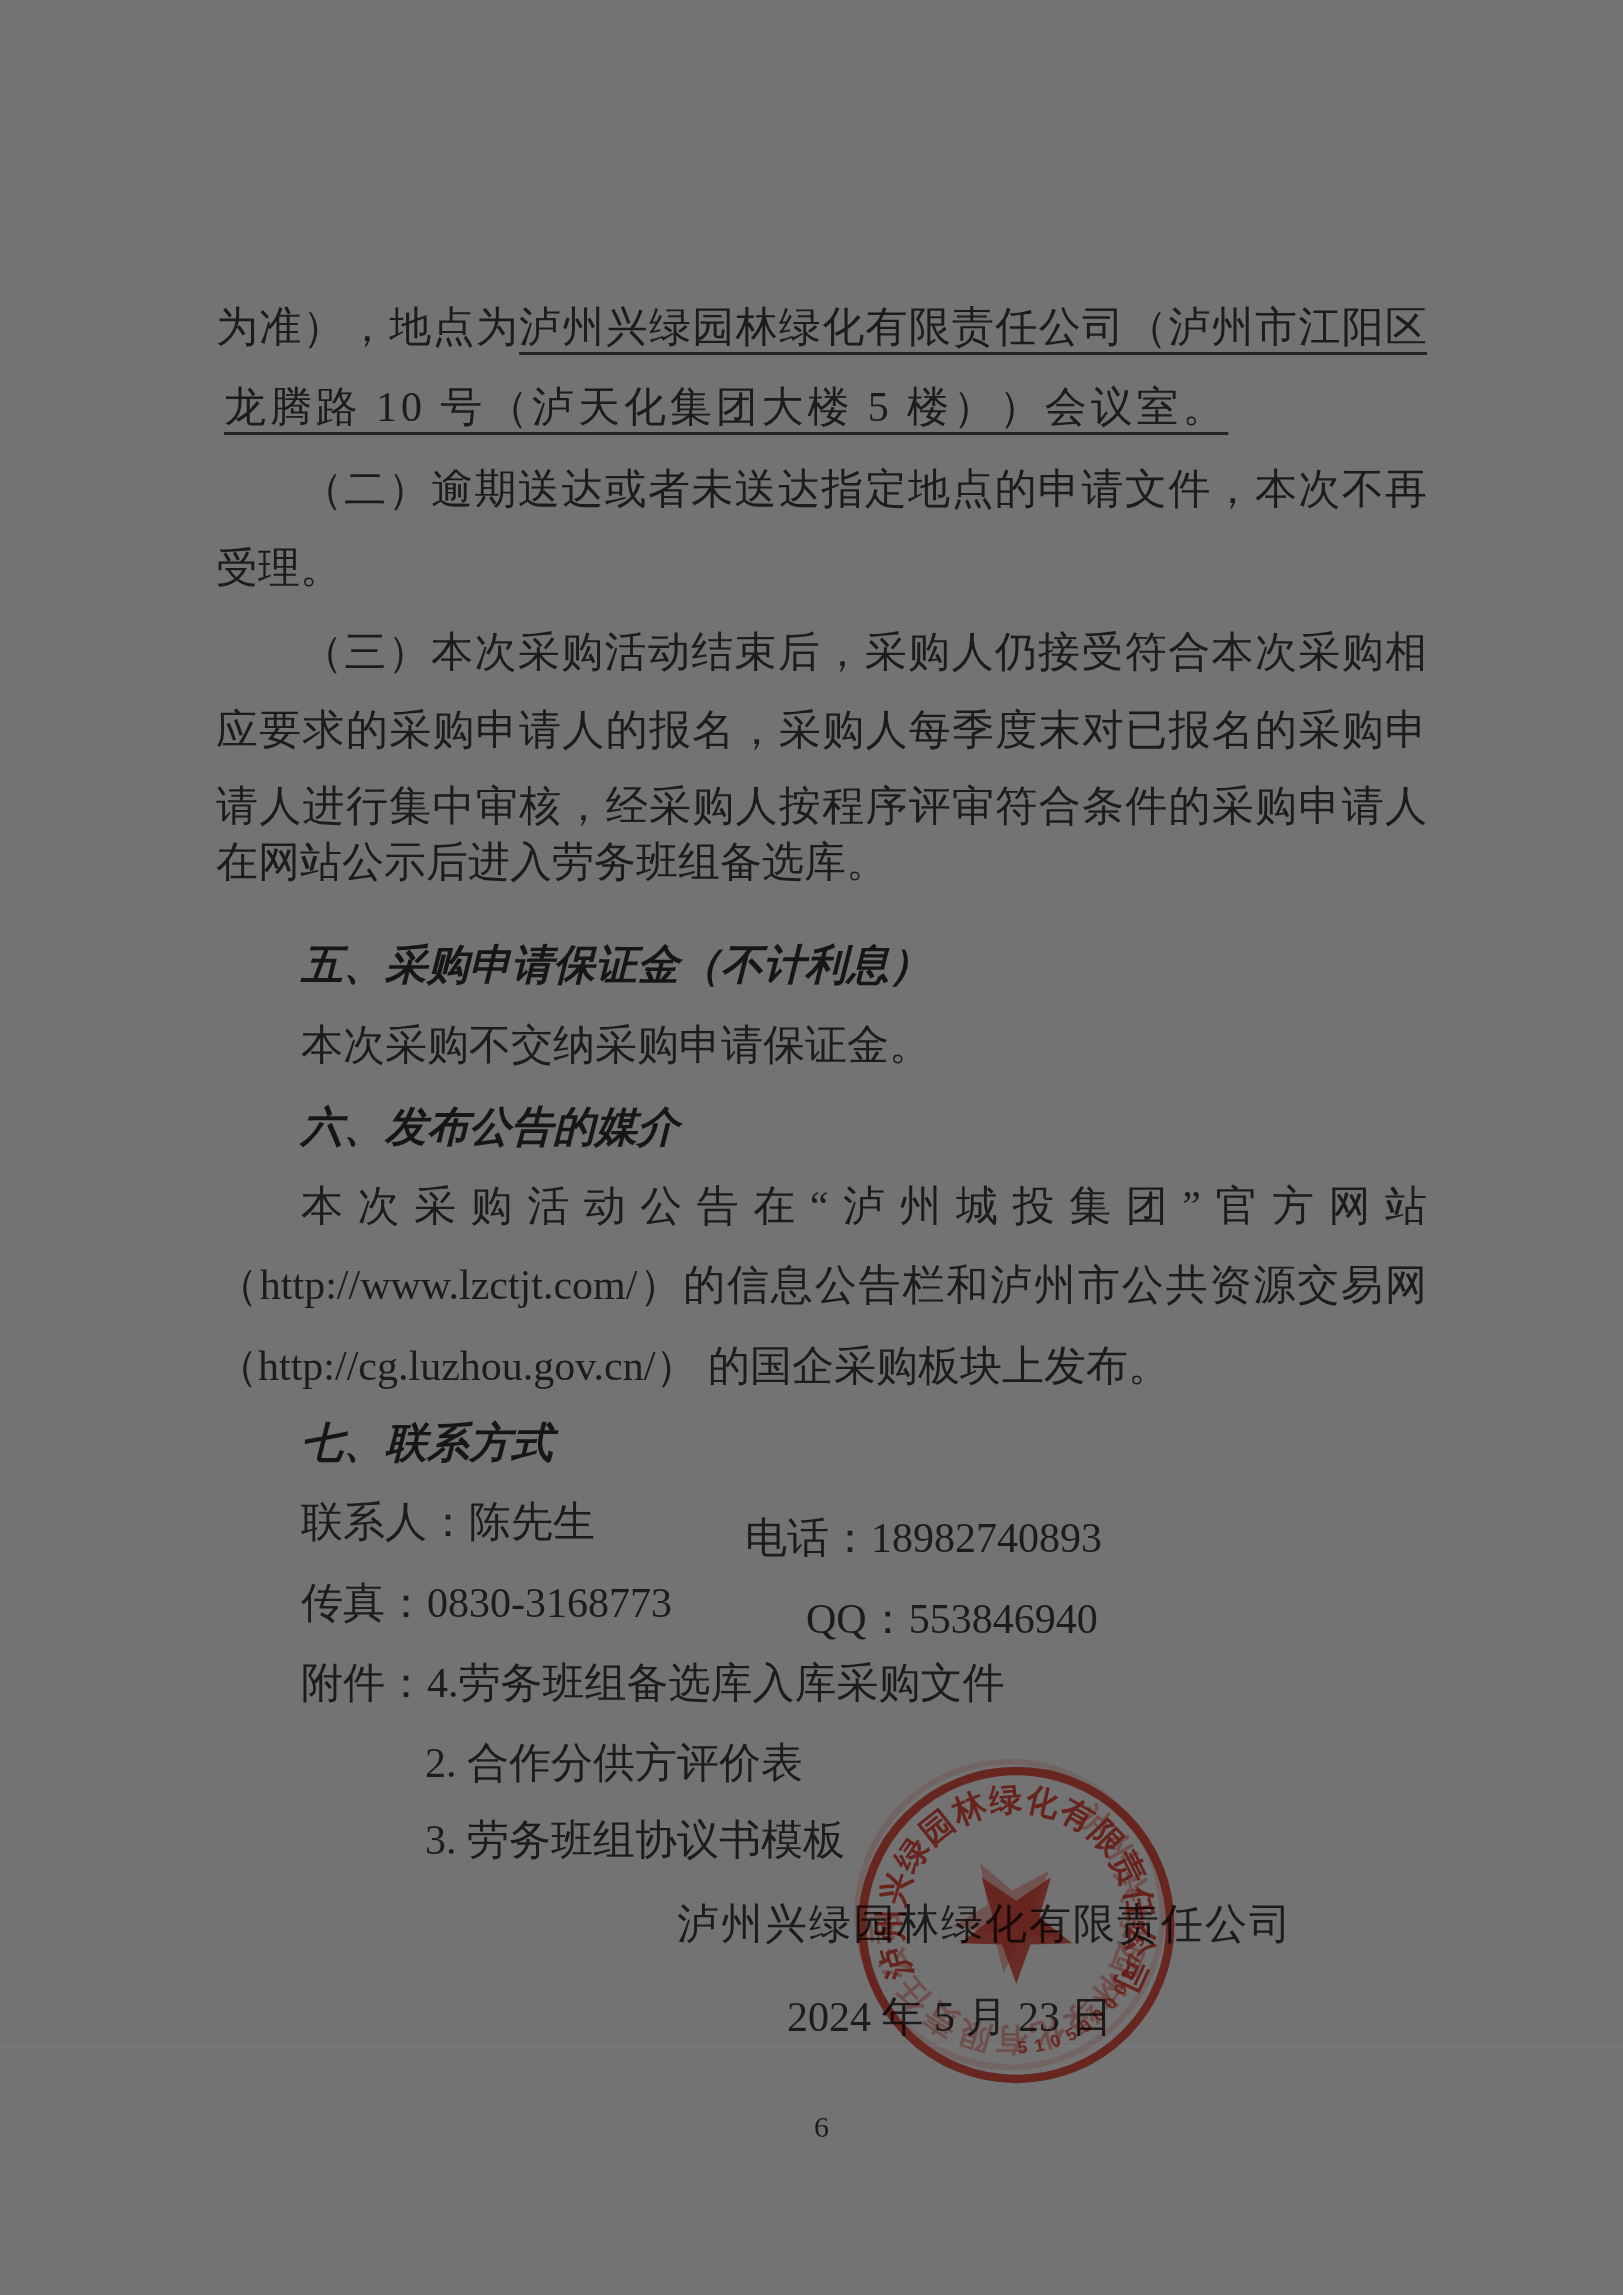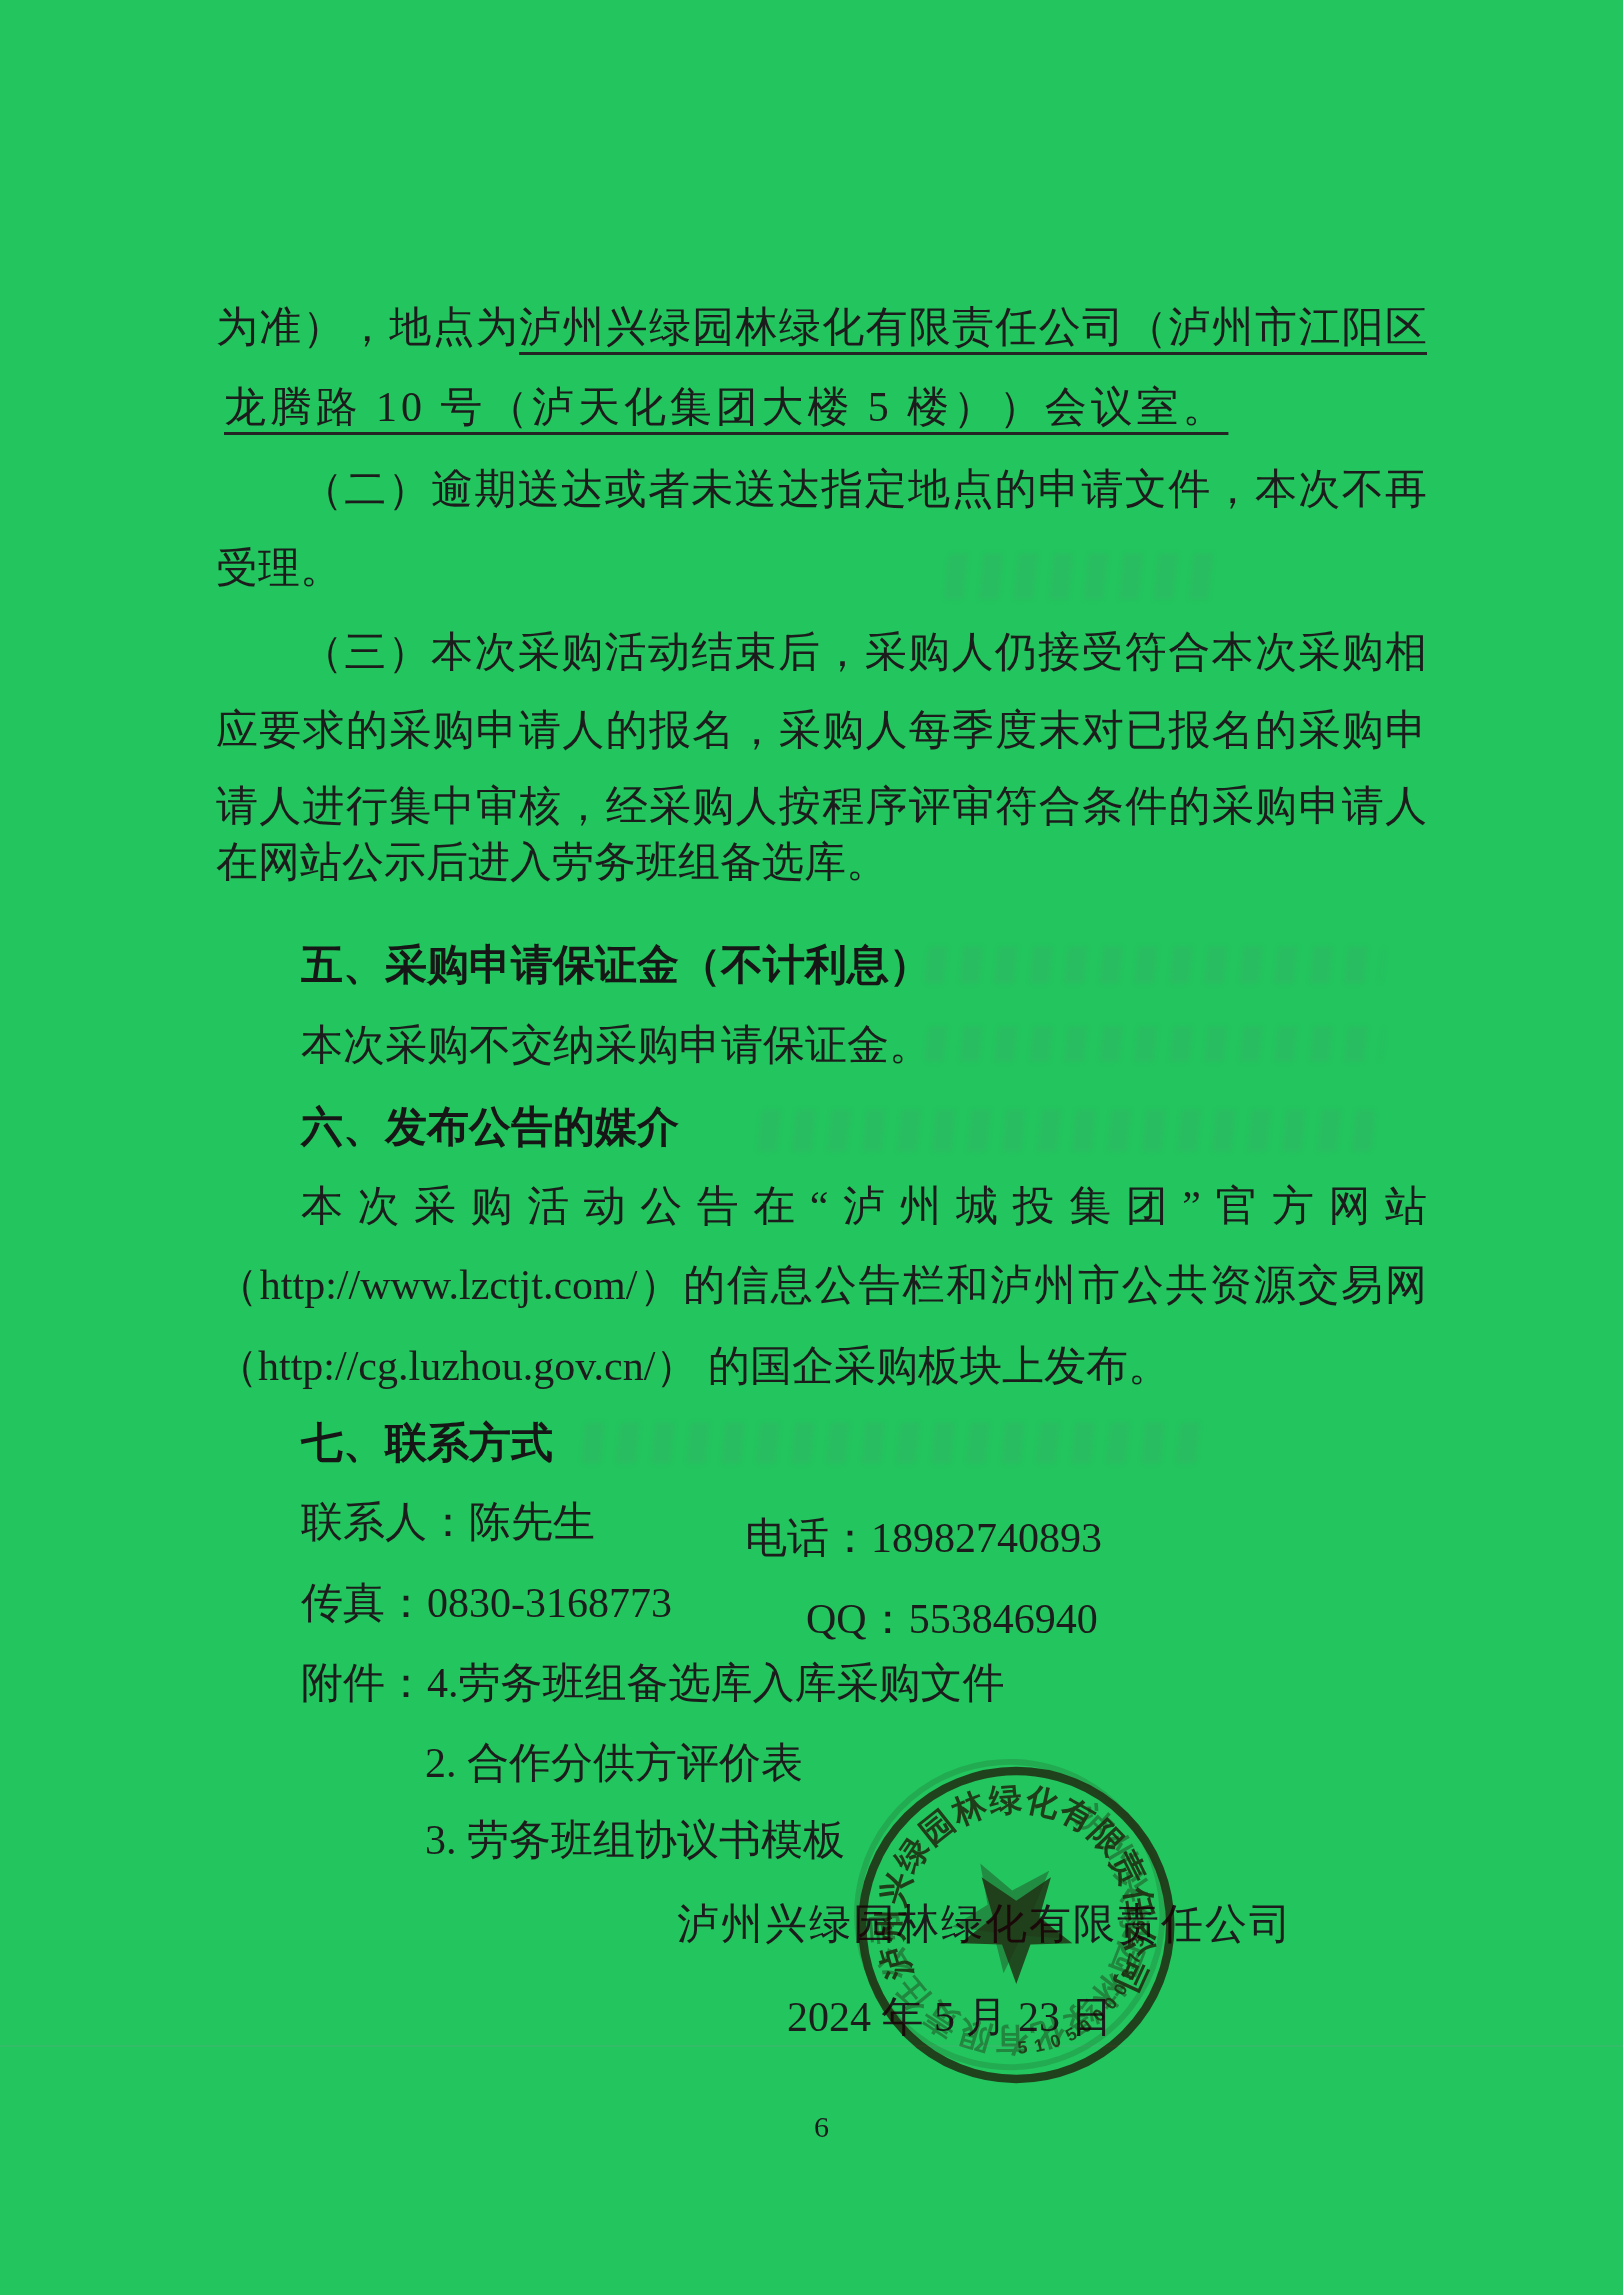--- a/index.html
+++ b/index.html
@@ -1,37 +1,37 @@
 <!DOCTYPE html>
 <html style="font-size:10.5px"><head>
 <meta charset="utf-8">
 <style>
   html,body { margin:0; padding:0; background:#9a9a9a; }
   .page {
     position:relative;
     width:1623px; height:2295px;
     margin:0 auto;
-    background:#22c55e;
+    background:#737373;
     font-family:"Liberation Serif","DejaVu Serif",serif;
     color:#1c1c1c;
     overflow:hidden;
   }
   .textblock { position:absolute; left:216px; top:0; width:1211px; height:2295px; }
   .line {
     position:absolute; left:0; width:100%;
     box-sizing:border-box;
     font-size:42px; line-height:48px;
     white-space:nowrap;
   }
   .j { white-space:normal; text-align:justify; text-align-last:justify; }
   .ind  { padding-left:85px; }
   .ind2 { padding-left:209px; }
   .hd {
     font-family:"Liberation Sans","DejaVu Sans",sans-serif;
-    font-weight:700; color:#161616;
+    font-weight:700; color:#161616;font-style:italic;
   }
   .u {
     text-decoration:underline;
     text-decoration-thickness:2.6px;
     text-underline-offset:11px;
     text-decoration-color:#242424;
   }
   .ls { letter-spacing:3.9px;margin-left:8px; }
   .sig { letter-spacing:2px; }
   .abs { position:absolute; top:16px; }

